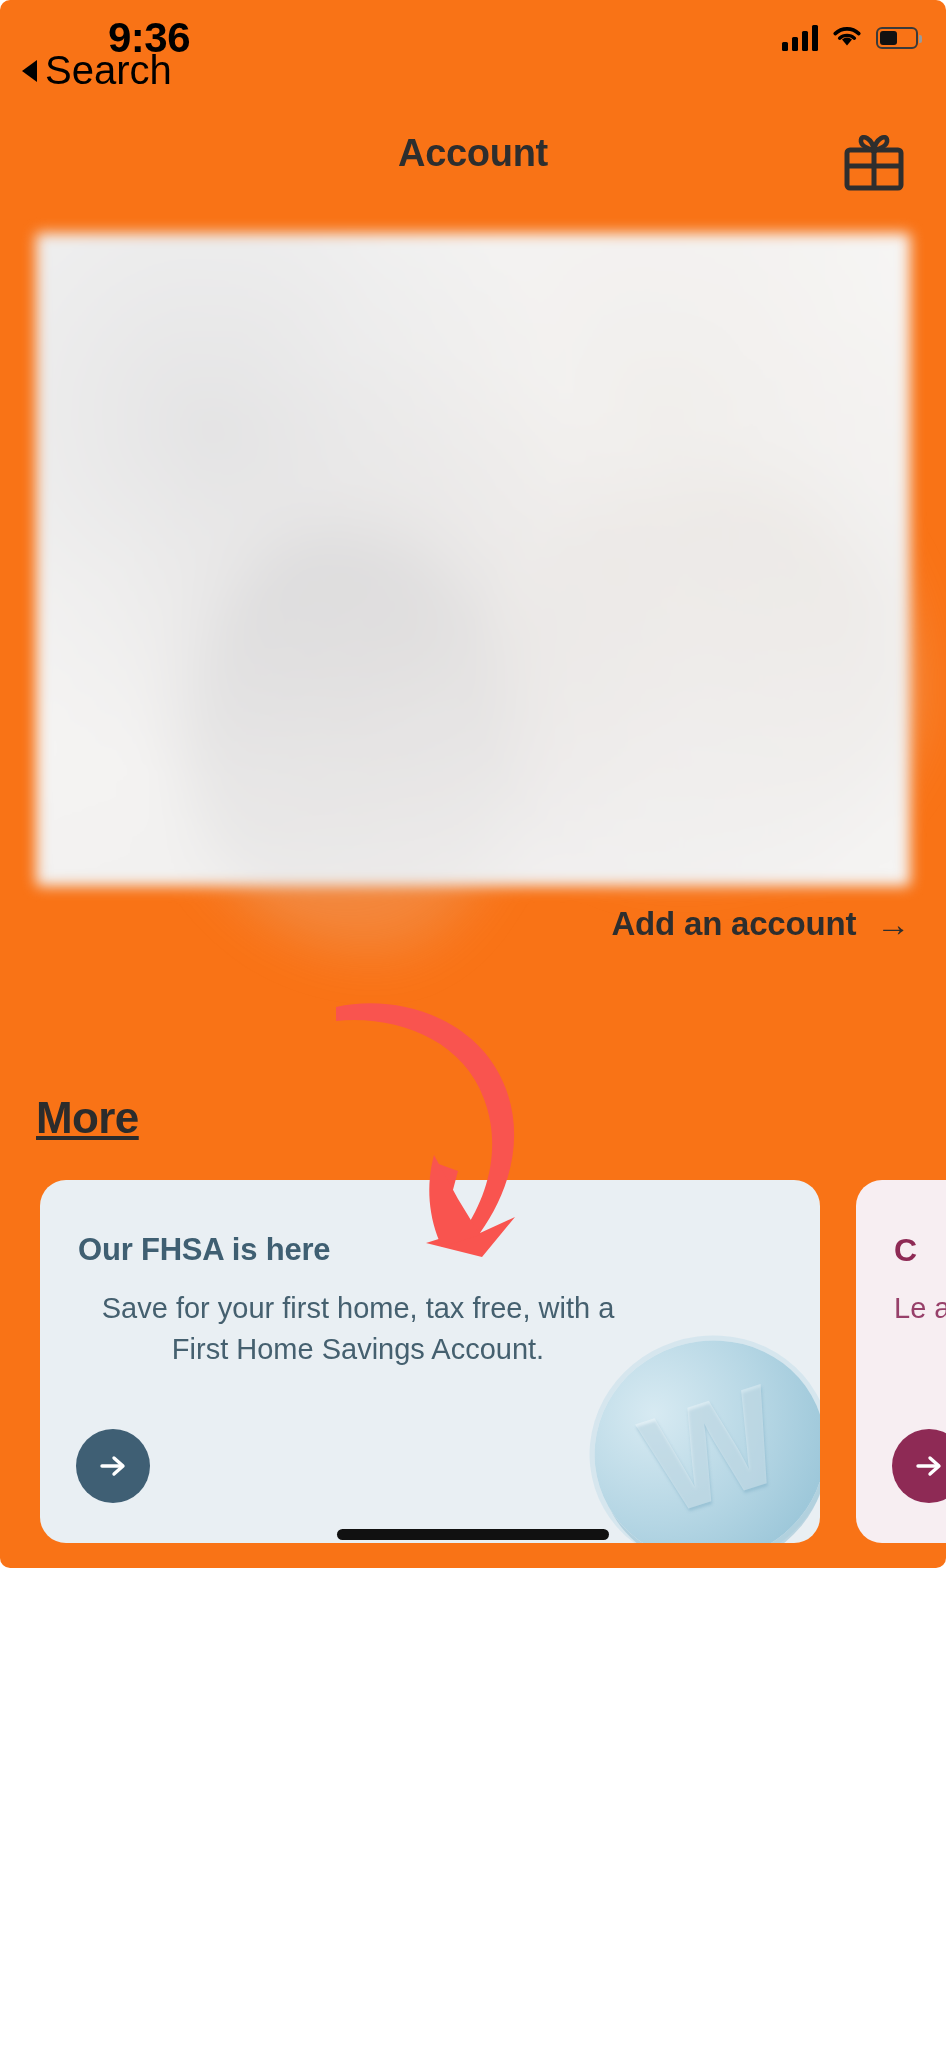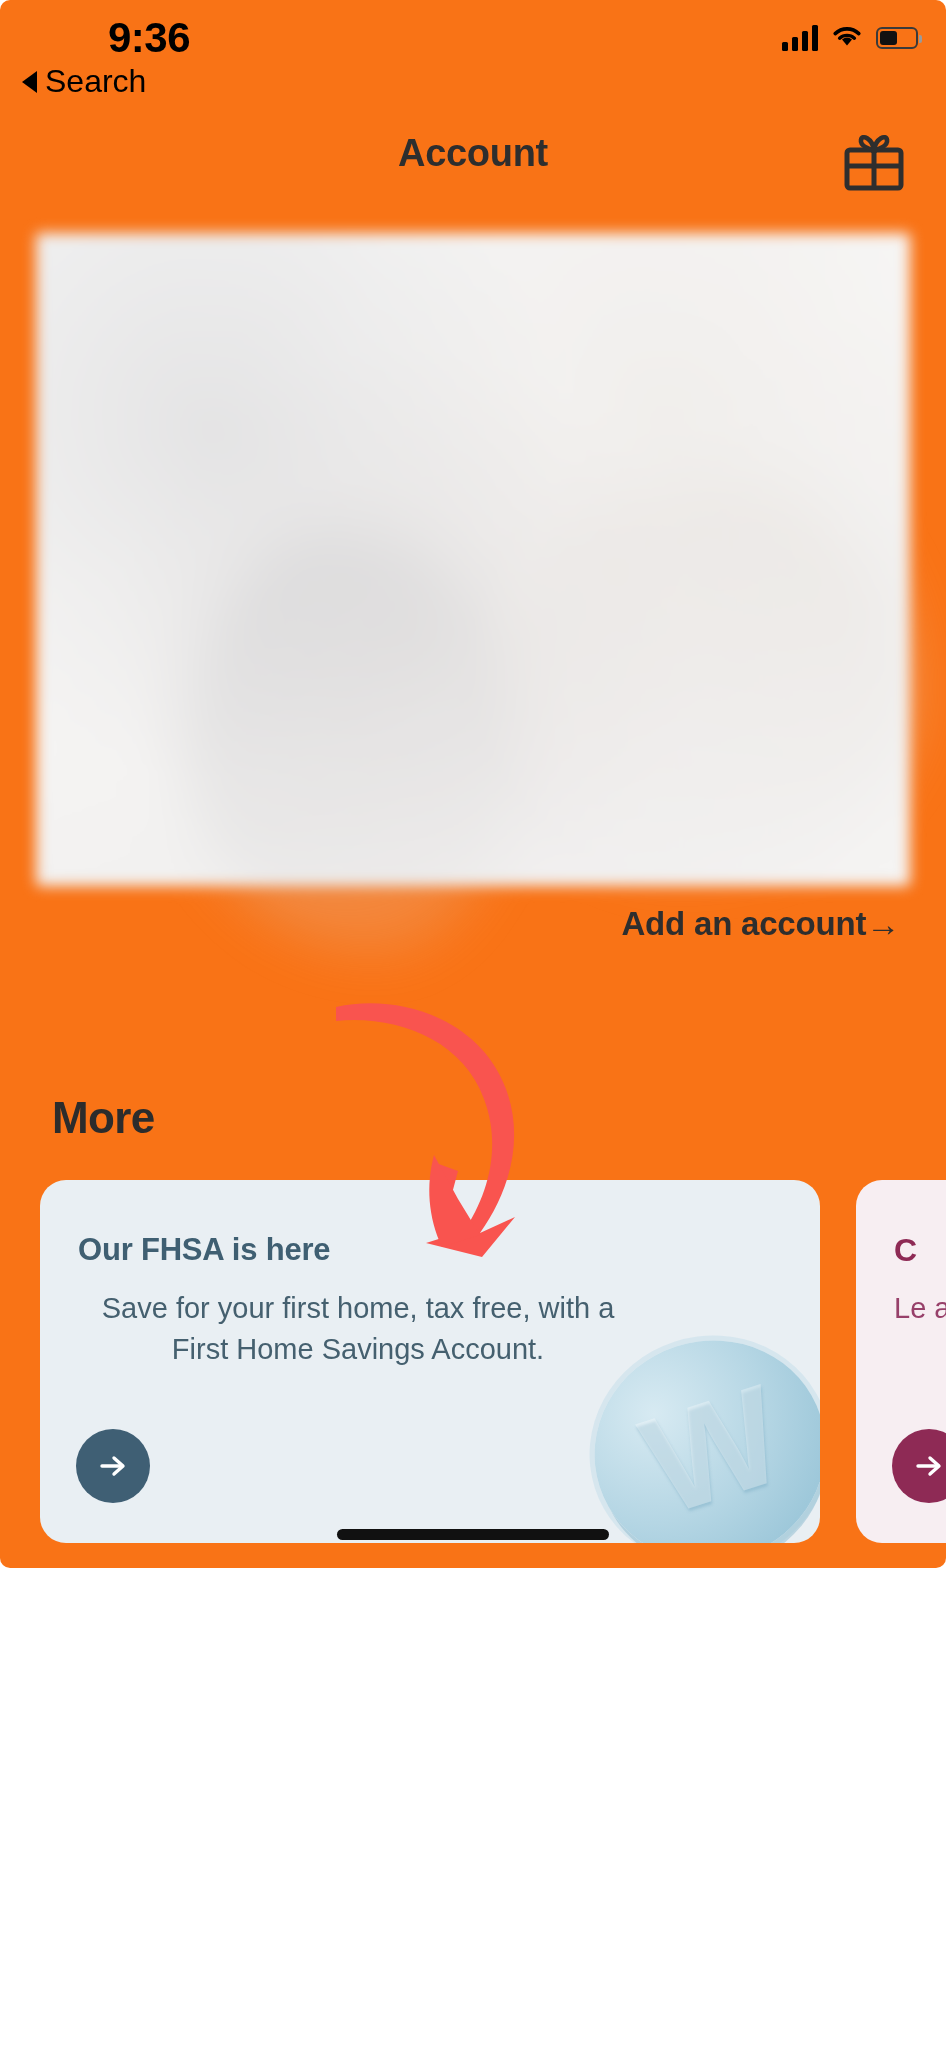--- a/index.html
+++ b/index.html
@@ -32,26 +32,26 @@
     position: absolute;
     top: 14px;
     left: 108px;
     font-size: 42px;
     font-weight: 700;
     color: #000000;
     letter-spacing: -0.5px;
   }
   .back-link {
     position: absolute;
-    top: 63px;
+    top: 48px;
     left: 22px;
     display: flex;
     align-items: center;
     gap: 8px;
-    font-size: 32px;
+    font-size: 40px;
     color: #000000;
     font-weight: 400;
   }
   .back-caret {
     width: 0; height: 0;
     border-top: 11px solid transparent;
     border-bottom: 11px solid transparent;
     border-right: 15px solid #000;
     display: inline-block;
   }
@@ -146,44 +146,45 @@
     width: 400px; height: 380px;
     background: linear-gradient(200deg, rgba(231,226,222,0.55), rgba(246,245,244,0.1));
     border-radius: 55% 45% 60% 40% / 45% 58% 42% 55%;
     filter: blur(30px);
   }
 
   
   .add-account {
     position: absolute;
     top: 905px;
-    right: 46px;
-    display: flex;
-    align-items: center;
-    gap: 0;
+    right: 36px;
+    display: flex;
+    align-items: center;
+    gap: 20px;
     font-size: 33px;
     font-weight: 700;
     color: #2e2e2e;
     letter-spacing: -0.2px;
   }
   .add-account .arrow-glyph {
     font-size: 34px;
     line-height: 1;
     font-weight: 700;
   }
 
   
   .more-heading {
     position: absolute;
     top: 1093px;
-    left: 52px;
+    left: 36px;
     font-size: 44px;
     font-weight: 700;
     color: #2c2c2c;
     letter-spacing: -0.6px;
+    text-decoration: underline;
   }
 
   .cards-rail {
     position: absolute;
     top: 1180px;
     left: 0;
     width: 946px;
     height: 370px;
   }
 

